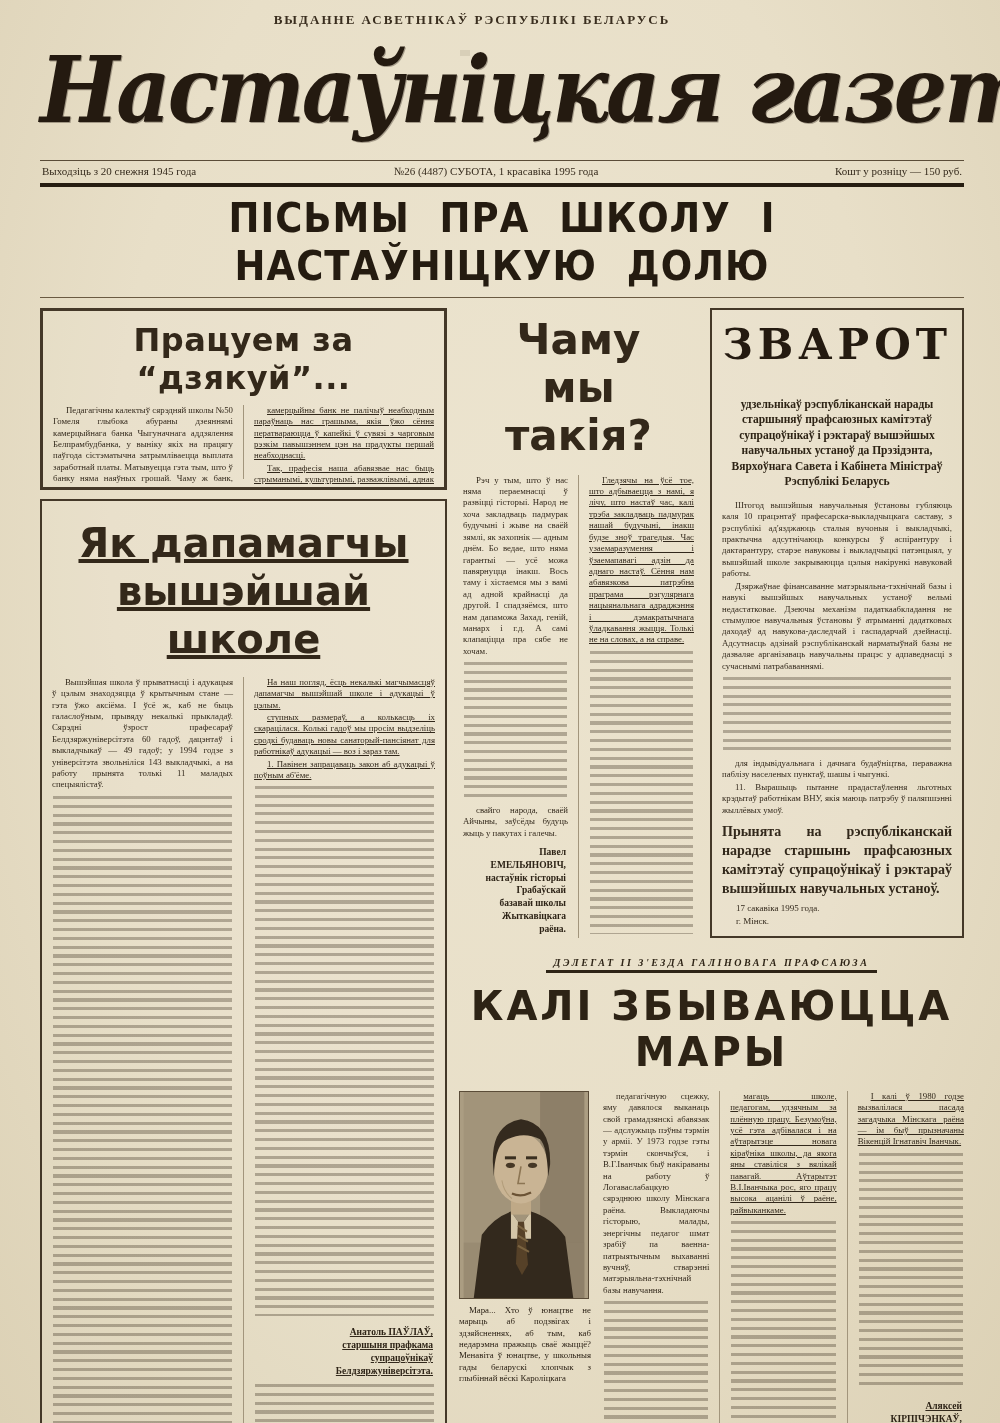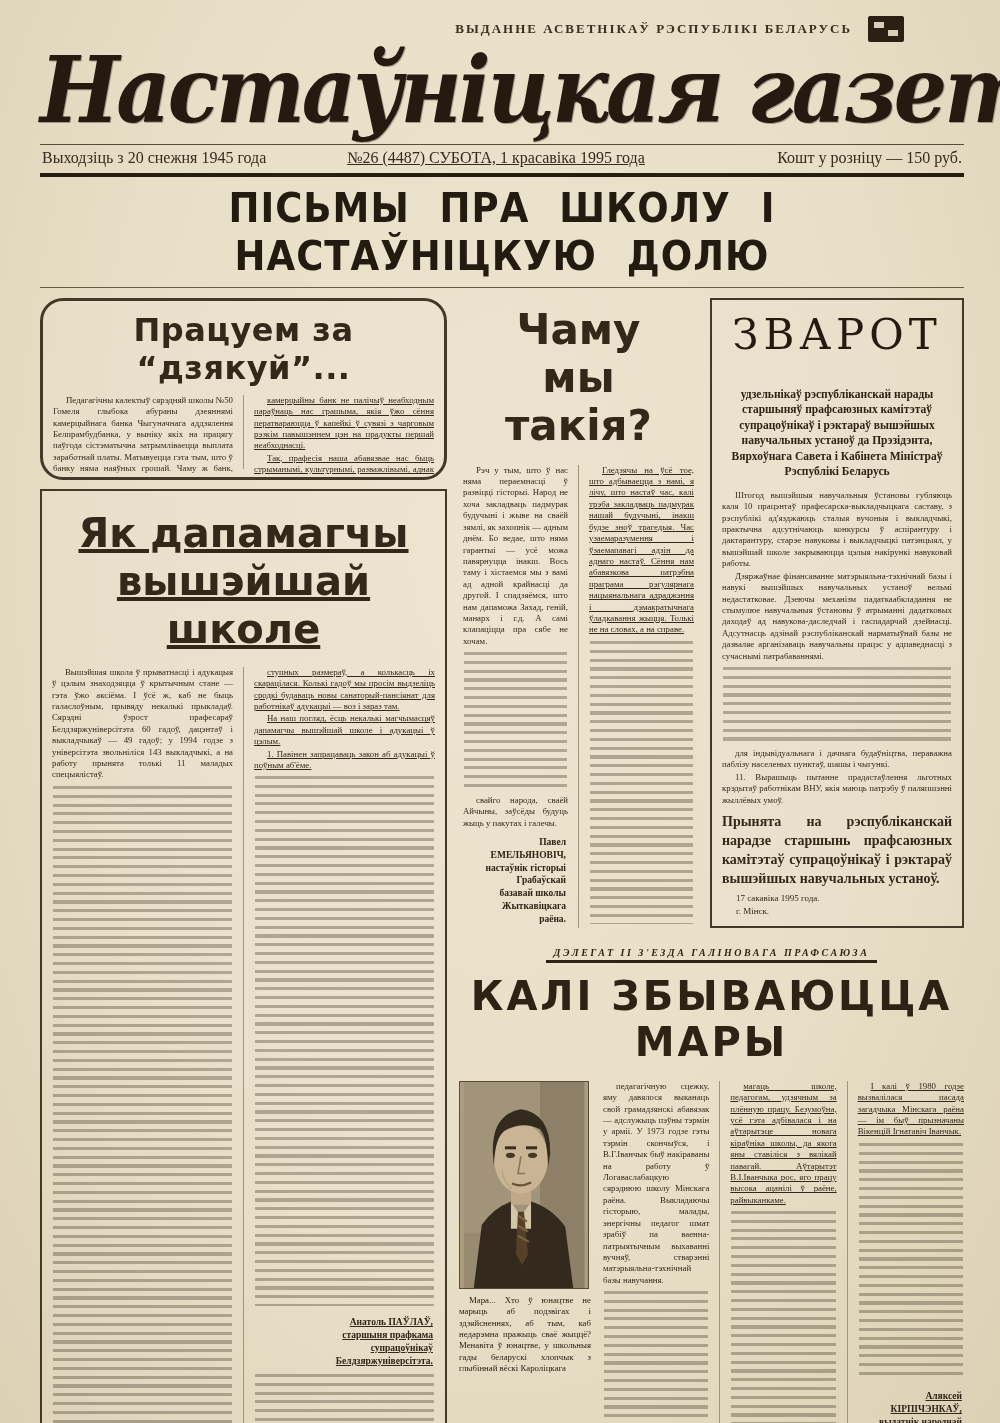--- a/index.html
+++ b/index.html
@@ -8,72 +8,72 @@
     position: relative;
     width: 1000px; height: 1423px;
     margin: 0 auto;
     padding: 14px 36px 16px 40px;
     background: radial-gradient(ellipse at 50% 38%, #ece4cf 0%, #e8dfc8 55%, #dcd1b5 100%);
     color: #2b2115;
     font-family: "Liberation Serif", serif;
     overflow: hidden;
   }
   
-  .edition-row { display:flex; justify-content:flex-end; align-items:center; gap:16px; height:30px; padding-right:60px;}
+  .edition-row { display:flex; justify-content:flex-end; align-items:center; gap:16px; height:30px; padding-right:60px;flex-direction:column;}
   .edition-line { font-size:13px; font-weight:bold; letter-spacing:2px; color:#3a2e1f; }
   .index-badge { width:36px; height:26px; background:#2a2014; border-radius:2px; position:relative; }
   .index-badge::after { content:""; position:absolute; left:6px; top:6px; width:10px; height:6px; background:#d8cfb8; box-shadow: 14px 8px 0 #d8cfb8; }
   .masthead {
     font-family:"DejaVu Serif", serif; font-style:italic; font-weight:bold;
     font-size:84px; line-height:1.02; text-align:center; letter-spacing:-3px;
     color:#241a10; white-space:nowrap; transform:scaleY(1.08); transform-origin:top center;
     text-shadow: 1px 1px 0 rgba(36,26,16,.35);
   }
   .dateline { display:flex; justify-content:space-between; align-items:baseline;
-    border-top:1px solid #5a4c38; margin-top:14px; padding:4px 2px 5px 2px; font-size:16px; color:#352a1c;}
-  .dateline .c { position:absolute; left:0; right:12px; text-align:center;text-decoration:underline; }
+    border-top:1px solid #5a4c38; margin-top:30px; padding:4px 2px 5px 2px; font-size:11px; color:#352a1c;}
+  .dateline .c { position:absolute; left:0; right:12px; text-align:center; }
   .dateline-wrap { position:relative; }
   .thick-rule { height:4px; background:#261d11; margin:1px 0 8px 0; }
   .banner {
     text-align:center; font-family:"DejaVu Sans", sans-serif; font-weight:bold;
     font-size:37px; letter-spacing:1px; word-spacing:16px; color:#241b10;
     transform:scaleY(1.12); transform-origin:center; padding:4px 0 6px 0;
   }
   .banner-rule { height:1px; background:#6a5a42; margin:6px 0 10px 0; }
   
   .content { display:flex; gap:12px; height:1146px; }
   .left-col { width:407px; display:flex; flex-direction:column; }
   .right-area { flex:1; display:flex; flex-direction:column; }
   .top-row { height:630px; display:flex; gap:12px; }
   .box { border:2px solid #443828; padding:8px 10px; background:rgba(255,255,255,0.06); }
   .box-thick { border-width:3px; }
   
   .h-round { font-family:"DejaVu Sans", sans-serif; font-weight:bold; color:#33281a; text-align:center; }
   .h-pracuem { font-size:32px; letter-spacing:.5px; margin:2px 0 8px 0; }
   .h-chamu { font-size:42px; line-height:1.15; white-space:pre-line; margin:8px 0 14px 0;}
   .h-yak { font-size:40px; line-height:1.2; white-space:pre-line; margin:10px 0 14px 0;text-decoration:underline;}
-  .h-zvarot { font-family:"DejaVu Serif", serif; font-weight:normal; font-size:42px; letter-spacing:5px; text-align:center; color:#241a10; margin:2px 0 10px 0;}
+  .h-zvarot { font-family:"DejaVu Serif", serif; font-weight:bold; font-size:42px; letter-spacing:5px; text-align:right; color:#241a10; margin:2px 0 10px 0;}
   .h-kali { font-family:"DejaVu Sans", sans-serif; font-weight:bold; font-size:40px; letter-spacing:3px; text-align:center; color:#2d2315; margin:10px 0 12px 0;}
   .kicker-wrap { text-align:center; margin-top:4px; }
   .kicker { display:inline-block; font-style:italic; font-size:10px; letter-spacing:2.5px; font-weight:bold;
     color:#2e2416; border-bottom:3px solid #2e2416; padding:0 8px 2px 8px; }
   .body-t { font-size:8.8px; line-height:1.3; text-align:justify; color:#32281b; }
   .body-t p { text-indent:13px; margin-bottom:1px; }
   .cols { display:flex; gap:10px; flex:1; min-height:0; }
   .col { flex:1; display:flex; flex-direction:column; min-width:0; }
   .col + .col { border-left:1px solid #a2957c; padding-left:10px;text-decoration:underline; }
   .text-fill { flex:1; min-height:14px; margin:4px 1px;
     background: repeating-linear-gradient(180deg, rgba(62,50,34,.34) 0 3.1px, rgba(0,0,0,0) 3.1px 8.8px); }
   .text-fill.short { flex:0 0 auto; height:56px; }
   .byline { font-weight:bold; font-size:9.5px; text-align:right; white-space:pre-line; line-height:1.35; margin:6px 2px 2px 0; color:#2d2316; }
   .subtitle { font-weight:bold; font-size:11.5px; line-height:1.35; text-align:center; margin:18px 4px 10px 4px; color:#2d2315;}
   .closing { font-weight:bold; font-size:14px; line-height:1.35; text-align:justify; margin-top:6px; }
   .dateplace { font-size:9px; white-space:pre-line; margin-top:4px; padding-left:14px; line-height:1.4;}
   .article { display:flex; flex-direction:column; }
-  #art-pracuem { height:182px; margin-bottom:9px; overflow:hidden;border-radius:23px; }
+  #art-pracuem { height:182px; margin-bottom:9px; overflow:hidden; }
   #art-yak { flex:1; overflow:hidden; }
   #art-chamu { width:239px; padding:0 4px; }
   #art-zvarot { flex:1; overflow:hidden; }
   #art-kali { flex:1; margin-top:10px; overflow:hidden; }
   .kali-body { display:flex; gap:12px; flex:1; min-height:0; margin-top:4px;}
   .photo-block { width:132px; display:flex; flex-direction:column; }
   .photo-frame { width:130px; height:208px; border:1px solid #5a4c38; background:#ab9d82; }
   .under-photo { font-size:8.8px; line-height:1.3; text-align:justify; margin-top:6px; }
   .under-photo p { text-indent:10px; }
   .kali-cols { flex:1; display:flex; gap:10px; min-width:0;}
@@ -123,22 +123,22 @@
 
       <div class="box article" id="art-yak">
         <div class="h-round h-yak">Як дапамагчы
 вышэйшай школе</div>
         <div class="cols body-t">
           <div class="col">
             <p>Вышэйшая школа ў прыватнасці і адукацыя ў цэлым знаходзяцца ў крытычным стане — гэта ўжо аксіёма. І ўсё ж, каб не быць галаслоўным, прывяду некалькі прыкладаў. Сярэдні ўзрост прафесараў Белдзяржуніверсітэта 60 гадоў, дацэнтаў і выкладчыкаў — 49 гадоў; у 1994 годзе з універсітэта звольніліся 143 выкладчыкі, а на работу прынята толькі 11 маладых спецыялістаў.</p>
             <div class="text-fill"></div>
           </div>
           <div class="col">
+            <p>На наш погляд, ёсць некалькі магчымасцяў дапамагчы вышэйшай школе і адукацыі ў цэлым.</p>
             <p>ступных размераў, а колькасць іх скарацілася. Колькі гадоў мы просім выдзеліць сродкі будаваць новы санаторый-пансіянат для работнікаў адукацыі — воз і зараз там.</p>
-            <p>На наш погляд, ёсць некалькі магчымасцяў дапамагчы вышэйшай школе і адукацыі ў цэлым.</p>
             <p>1. Павінен запрацаваць закон аб адукацыі ў поўным аб'ёме.</p>
             <div class="text-fill"></div>
             <div class="byline">Анатоль ПАЎЛАЎ,
 старшыня прафкама
 супрацоўнікаў
 Белдзяржуніверсітэта.</div>
             <div class="text-fill short"></div>
           </div>
         </div>
       </div>

